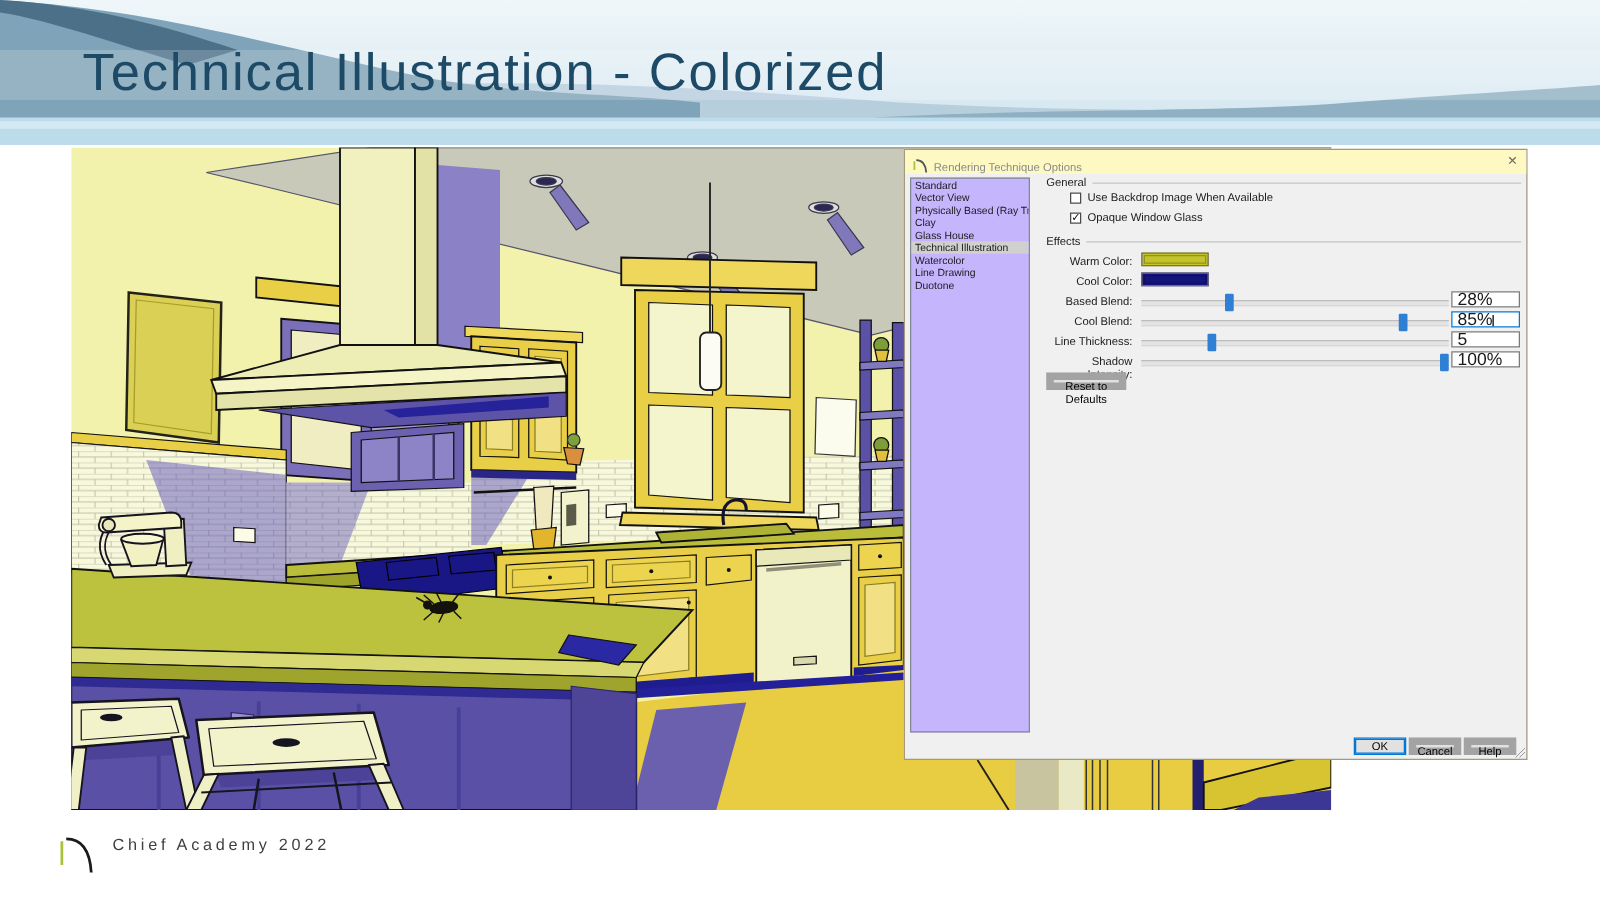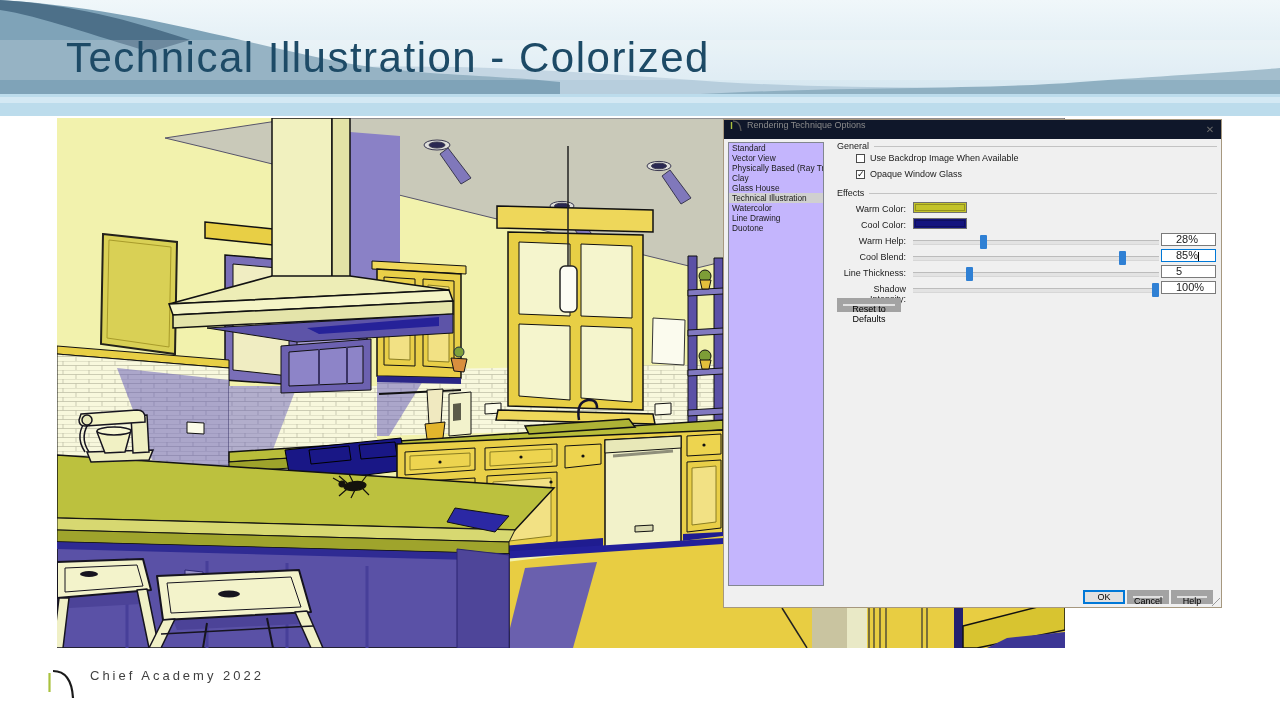--- a/index.html
+++ b/index.html
@@ -17,22 +17,22 @@
   .kitchen svg{display:block;}
 
   
   .footer{position:absolute;left:46px;top:668px;display:flex;align-items:flex-start;}
   .footer-text{margin-left:12px;font-size:13px;letter-spacing:3px;color:#3f3f3f;}
 
   
   .dialog{position:absolute;left:723px;top:119px;width:499px;height:489px;
     background:#f0f0f0;border:1px solid #a6987f;box-sizing:border-box;
     font-size:9px;color:#1a1a1a;}
-  .titlebar{position:absolute;left:0;top:0;right:0;height:19px;background:#0f172a;
-    display:flex;align-items:flex-start;}
+  .titlebar{position:absolute;left:0;top:0;right:0;height:19px;background:#fef9c3;
+    display:flex;align-items:flex-end;}
   .titlebar .dlg-icon{margin:0 5px 0 6px;}
   .dlg-title{color:#8a8a8a;font-size:9px;flex:1;}
   .dlg-close{width:22px;height:19px;text-align:center;line-height:19px;
     color:#6a6a6a;font-size:10px;cursor:default;}
   .listbox{position:absolute;left:4px;top:22px;width:96px;height:444px;
     background:#c4b5fd;border:1px solid #828790;box-sizing:border-box;overflow:hidden;}
   .lb-item{height:10px;line-height:10px;padding-left:3px;font-size:8.3px;
     white-space:nowrap;overflow:hidden;}
   .lb-item.sel{background:#d0d0d0;}
   .panel{position:absolute;left:113px;top:0;width:380px;height:489px;}
@@ -47,21 +47,21 @@
   .eff-label{position:absolute;left:0;top:2px;width:69px;text-align:right;font-size:9px;}
   .swatch{position:absolute;left:76px;top:0;width:54px;height:11px;
     border:1px solid #6f6f6f;box-sizing:border-box;}
   .swatch .inner{position:absolute;inset:1px;border:1px solid rgba(0,0,0,.25);}
   .track{position:absolute;left:76px;top:6px;width:246px;height:3px;
     background:#e3e3e3;border-top:1px solid #bcbcbc;border-bottom:1px solid #d7d7d7;}
   .handle{position:absolute;top:-6px;width:7px;height:14px;background:#2f80d4;
     border-radius:1px;}
   .field{position:absolute;left:324px;top:-1px;width:55px;height:13px;
     background:#fff;border:1px solid #7a7a7a;box-sizing:border-box;
-    font-size:11px;line-height:11px;padding-left:14px;}
+    font-size:14px;line-height:11px;padding-left:4px;}
   .field.focused{border-color:#0078d7;}
   .caret{display:inline-block;width:1px;height:9px;background:#000;
     vertical-align:middle;margin-left:0;}
   .btn{background:#e1e1e1;border:6px solid #a3a3a3;font-size:9px;
     font-family:"Liberation Sans",sans-serif;padding:0;height:14px;box-sizing:border-box;}
   .reset-btn{position:absolute;left:0;width:64px;}
   .dlg-buttons{position:absolute;left:359px;top:470px;display:flex;}
   .dlg-buttons .btn{width:42px;margin-right:2px;}
   .btn.default{border:1px solid #0078d7;box-shadow:inset 0 0 0 1px #0078d7;}
   .grip{position:absolute;right:1px;bottom:1px;width:8px;height:8px;
@@ -360,21 +360,21 @@
               <div class="inner"></div>
             </div>
           </div>
           <div class="eff-row" style="top: 98px;">
             <span class="eff-label">Cool Color:</span>
             <div class="swatch" style="background-color: rgb(20, 20, 126);">
               <div class="inner"></div>
             </div>
           </div>
           <div class="eff-row" style="top: 114px;">
-            <span class="eff-label">Warm Help:</span>
+            <span class="eff-label">Based Blend:</span>
             <div class="track">
               <div class="handle" style="left: 67px; background-color: rgb(47, 128, 212);"></div>
             </div>
             <div class="field">28%</div>
           </div>
           <div class="eff-row" style="top: 130px;">
             <span class="eff-label">Cool Blend:</span>
             <div class="track">
               <div class="handle" style="left: 206px; background-color: rgb(47, 128, 212);"></div>
             </div>

